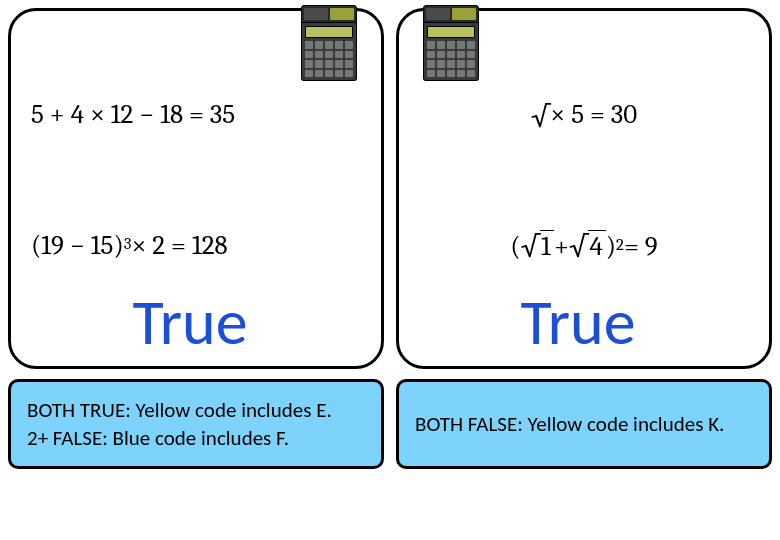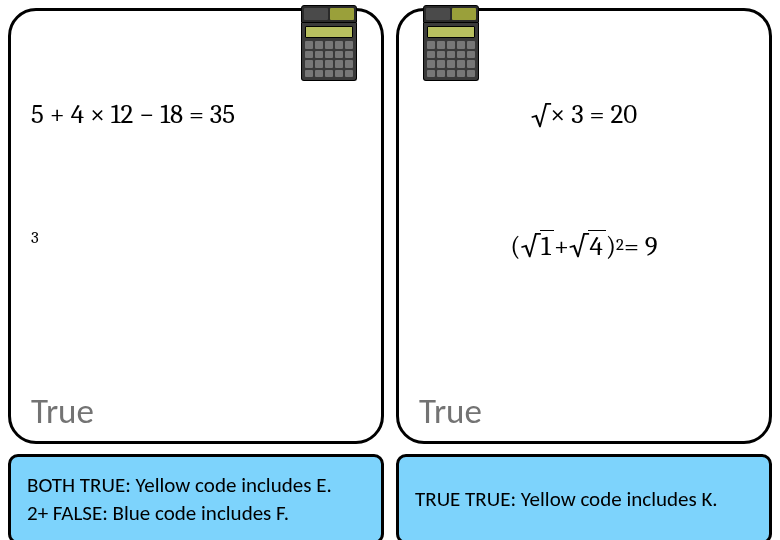--- a/index.html
+++ b/index.html
@@ -13,21 +13,21 @@
     flex-direction: column;
     gap: 10px;
   }
   .row { display: flex; gap: 12px; }
   .card {
     position: relative;
     flex: 1;
     border: 3px solid #000;
     border-radius: 28px;
     background: #fff;
-    height: 436px;
+    height: 361px;
     padding: 18px 20px 12px 20px;
     display: flex;
     flex-direction: column;
   }
   .calc {
     position: absolute;
     top: -6px;
     right: 24px;
     width: 56px;
     height: 76px;
@@ -93,23 +93,23 @@
     transform: translateY(2px);
   }
   .vinculum {
     border-top: 1.8px solid #000;
     padding: 0 3px 0 1px;
     display: inline-block;
     line-height: 1.15;
   }
   .answer {
     font-family: Calibri, Arial, sans-serif;
-    font-size: 35px;
-    color: #737373;
-    text-align: left;
+    font-size: 64px;
+    color: #1d4ed8;
+    text-align: center;
     padding-right: 12px;
     margin-top: auto;
     line-height: 1;
   }
   .hint {
     flex: 1;
     border: 3px solid #000;
     border-radius: 10px;
     background: #7dd3fc;
     height: 90px;
@@ -157,21 +157,23 @@
             <i></i>
             <i></i>
           </div>
       </div>
     </div>
     <div class="eqs">
       <div class="eq">
         <span>5 + 4 × 12 − 18 = 35</span>
       </div>
       <div class="eq">
+        <span>(19 − 15)</span>
           <span class="sup">3</span>
+          <span> × 2 = 128</span>
       </div>
     </div>
     <div class="answer">True</div>
   </div>
 
   <div class="card">
     <div class="calc" style="right:auto; left:24px;">
       <div class="top">
           <span></span>
           <span class="scr"></span>
@@ -200,21 +202,21 @@
             <i></i>
             <i></i>
           </div>
       </div>
     </div>
     <div class="eqs">
       <div class="eq" style="justify-content:center;">
         <span class="sqrt">
           <span class="surd">√</span>
         </span>
-        <span> × 3 = 20</span>
+        <span> × 5 = 30</span>
       </div>
       <div class="eq" style="justify-content:center;">
         <span>(</span>
         <span class="sqrt">
           <span class="surd">√</span>
           <span class="vinculum">1</span>
         </span>
         <span> + </span>
         <span class="sqrt">
           <span class="surd">√</span>
@@ -229,15 +231,15 @@
   </div>
 
 </div>
 
 <div class="row">
   <div class="hint">
     <div>BOTH TRUE: Yellow code includes E.</div>
     <div>2+ FALSE: Blue code includes F.</div>
   </div>
   <div class="hint">
-    <div>TRUE TRUE: Yellow code includes K.</div>
+    <div>BOTH FALSE: Yellow code includes K.</div>
   </div>
 </div>
 
 </body></html>

